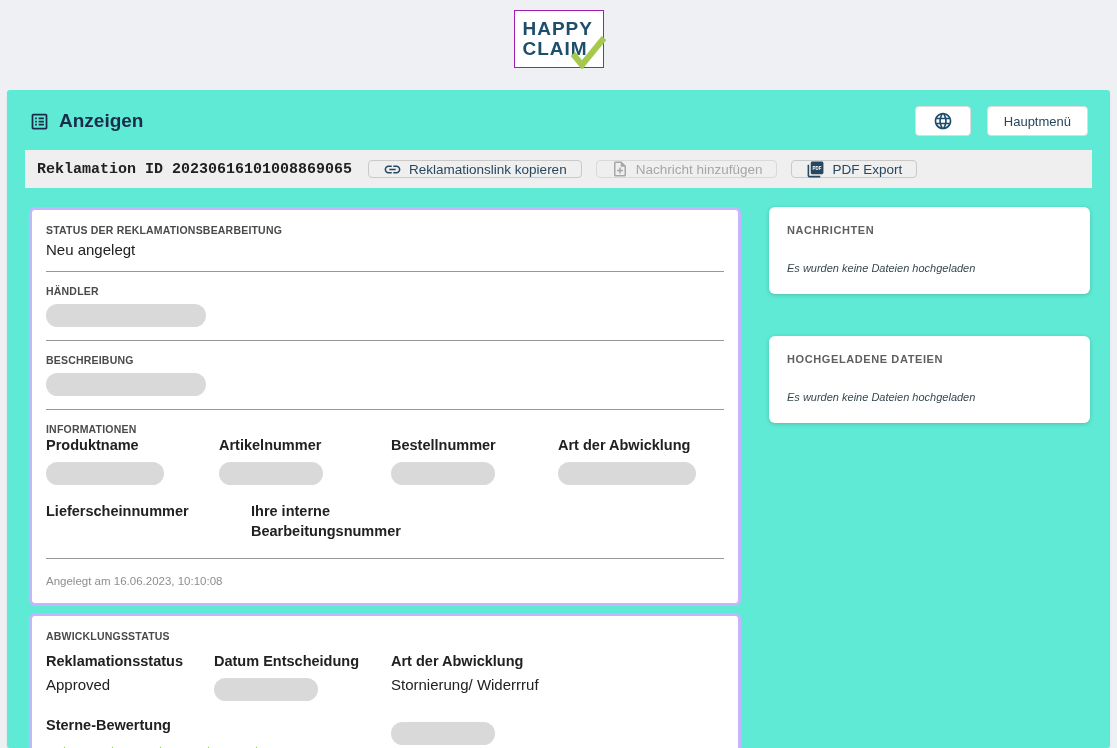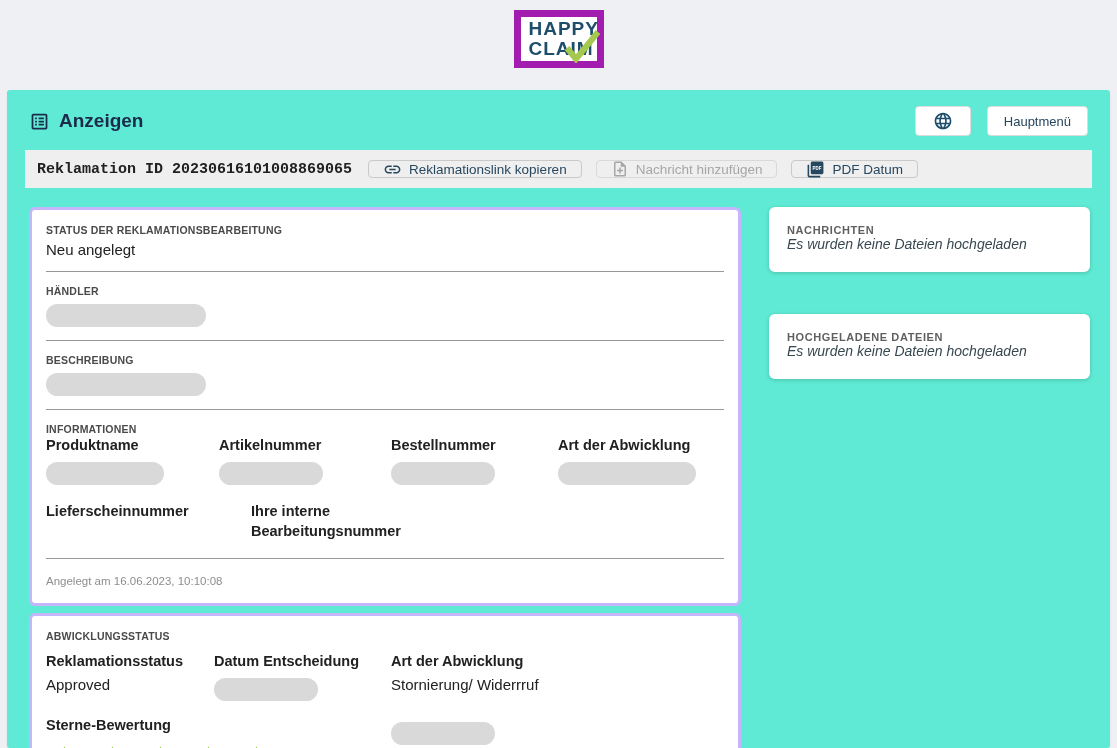--- a/index.html
+++ b/index.html
@@ -1,21 +1,21 @@
 <!DOCTYPE html>
 <html><head>
 <meta charset="utf-8">
 <style>
   * { margin:0; padding:0; box-sizing:border-box; }
   html,body { width:1117px; height:748px; overflow:hidden; }
   body { background:#eef0f3; font-family:"Liberation Sans", sans-serif; color:#212121; }
 
   
   .top-area { height:90px; display:flex; justify-content:center; align-items:flex-start; padding-top:10px; }
-  .logo-box { position:relative; width:90px; height:58px; border:7px solid #a21caf; background:#fff;
+  .logo-box { position:relative; width:90px; height:58px; border:1px solid #a21caf; background:#fff;
               display:flex; flex-direction:column; justify-content:center; padding-left:8px; }
   .logo-line { font-weight:bold; font-size:19px; line-height:20px; letter-spacing:1px; color:#1d4e6b; }
   .logo-check { position:absolute; right:-4px; bottom:-2px; }
 
   
   .main-card { background:#5eead4; margin:0 7px; height:658px; border-radius:3px; padding:14px 11px 0 11px;
                box-shadow:0 1px 2px rgba(0,0,0,0.08); }
 
   .title-row { display:flex; align-items:center; justify-content:space-between; padding:2px 11px 14px 11px; }
   .title-left { display:flex; align-items:center; gap:9px; }
@@ -63,21 +63,21 @@
 
   .abw-grid { display:grid; grid-template-columns:168px 177px 1fr; margin-top:9px; }
   .abw-row2 { display:grid; grid-template-columns:345px 1fr; margin-top:14px; }
   .stars { display:flex; gap:11px; margin-top:9px; }
   .stars svg { display:block; }
 
   
   .side-card { background:#fff; border-radius:6px; box-shadow:0 1px 4px rgba(0,0,0,0.18); padding:17px 18px 20px 18px; }
   .side-card + .side-card { margin-top:42px; }
   .side-title { font-size:11px; font-weight:bold; letter-spacing:0.6px; color:#5f5f5f; text-transform:uppercase; }
-  .side-empty { font-size:14px; font-style:italic; color:#37474f; margin-top:0; }
+  .side-empty { font-size:11px; font-style:italic; color:#37474f; margin-top:26px; }
 
   .icon { display:inline-flex; align-items:center; justify-content:center; }
 </style>
 </head>
 <body>
 
 <div class="top-area">
   <div class="logo-box">
     <span class="logo-line">HAPPY</span>
     <span class="logo-line">CLAIM</span>
@@ -130,21 +130,21 @@
       </span>
       <span>Nachricht hinzufügen</span>
     </button>
     <button class="bar-btn">
       <span class="icon">
         <svg width="19" height="19" viewBox="0 0 24 24" fill="#27475f">
           <path d="M20 2H8c-1.1 0-2 .9-2 2v12c0 1.1.9 2 2 2h12c1.1 0 2-.9 2-2V4c0-1.1-.9-2-2-2zM4 6H2v14c0 1.1.9 2 2 2h14v-2H4V6z"></path>
           <text x="8.3" y="12.7" font-size="5.6" font-family="Liberation Sans, sans-serif" font-weight="bold" fill="#ffffff">PDF</text>
         </svg>
       </span>
-      <span>PDF Datum</span>
+      <span>PDF Export</span>
     </button>
   </div>
 
   <div class="content-row">
 
     <div class="left-col">
 
       <section class="panel">
         <div>
           <div class="tiny-label">STATUS DER REKLAMATIONSBEARBEITUNG</div>

